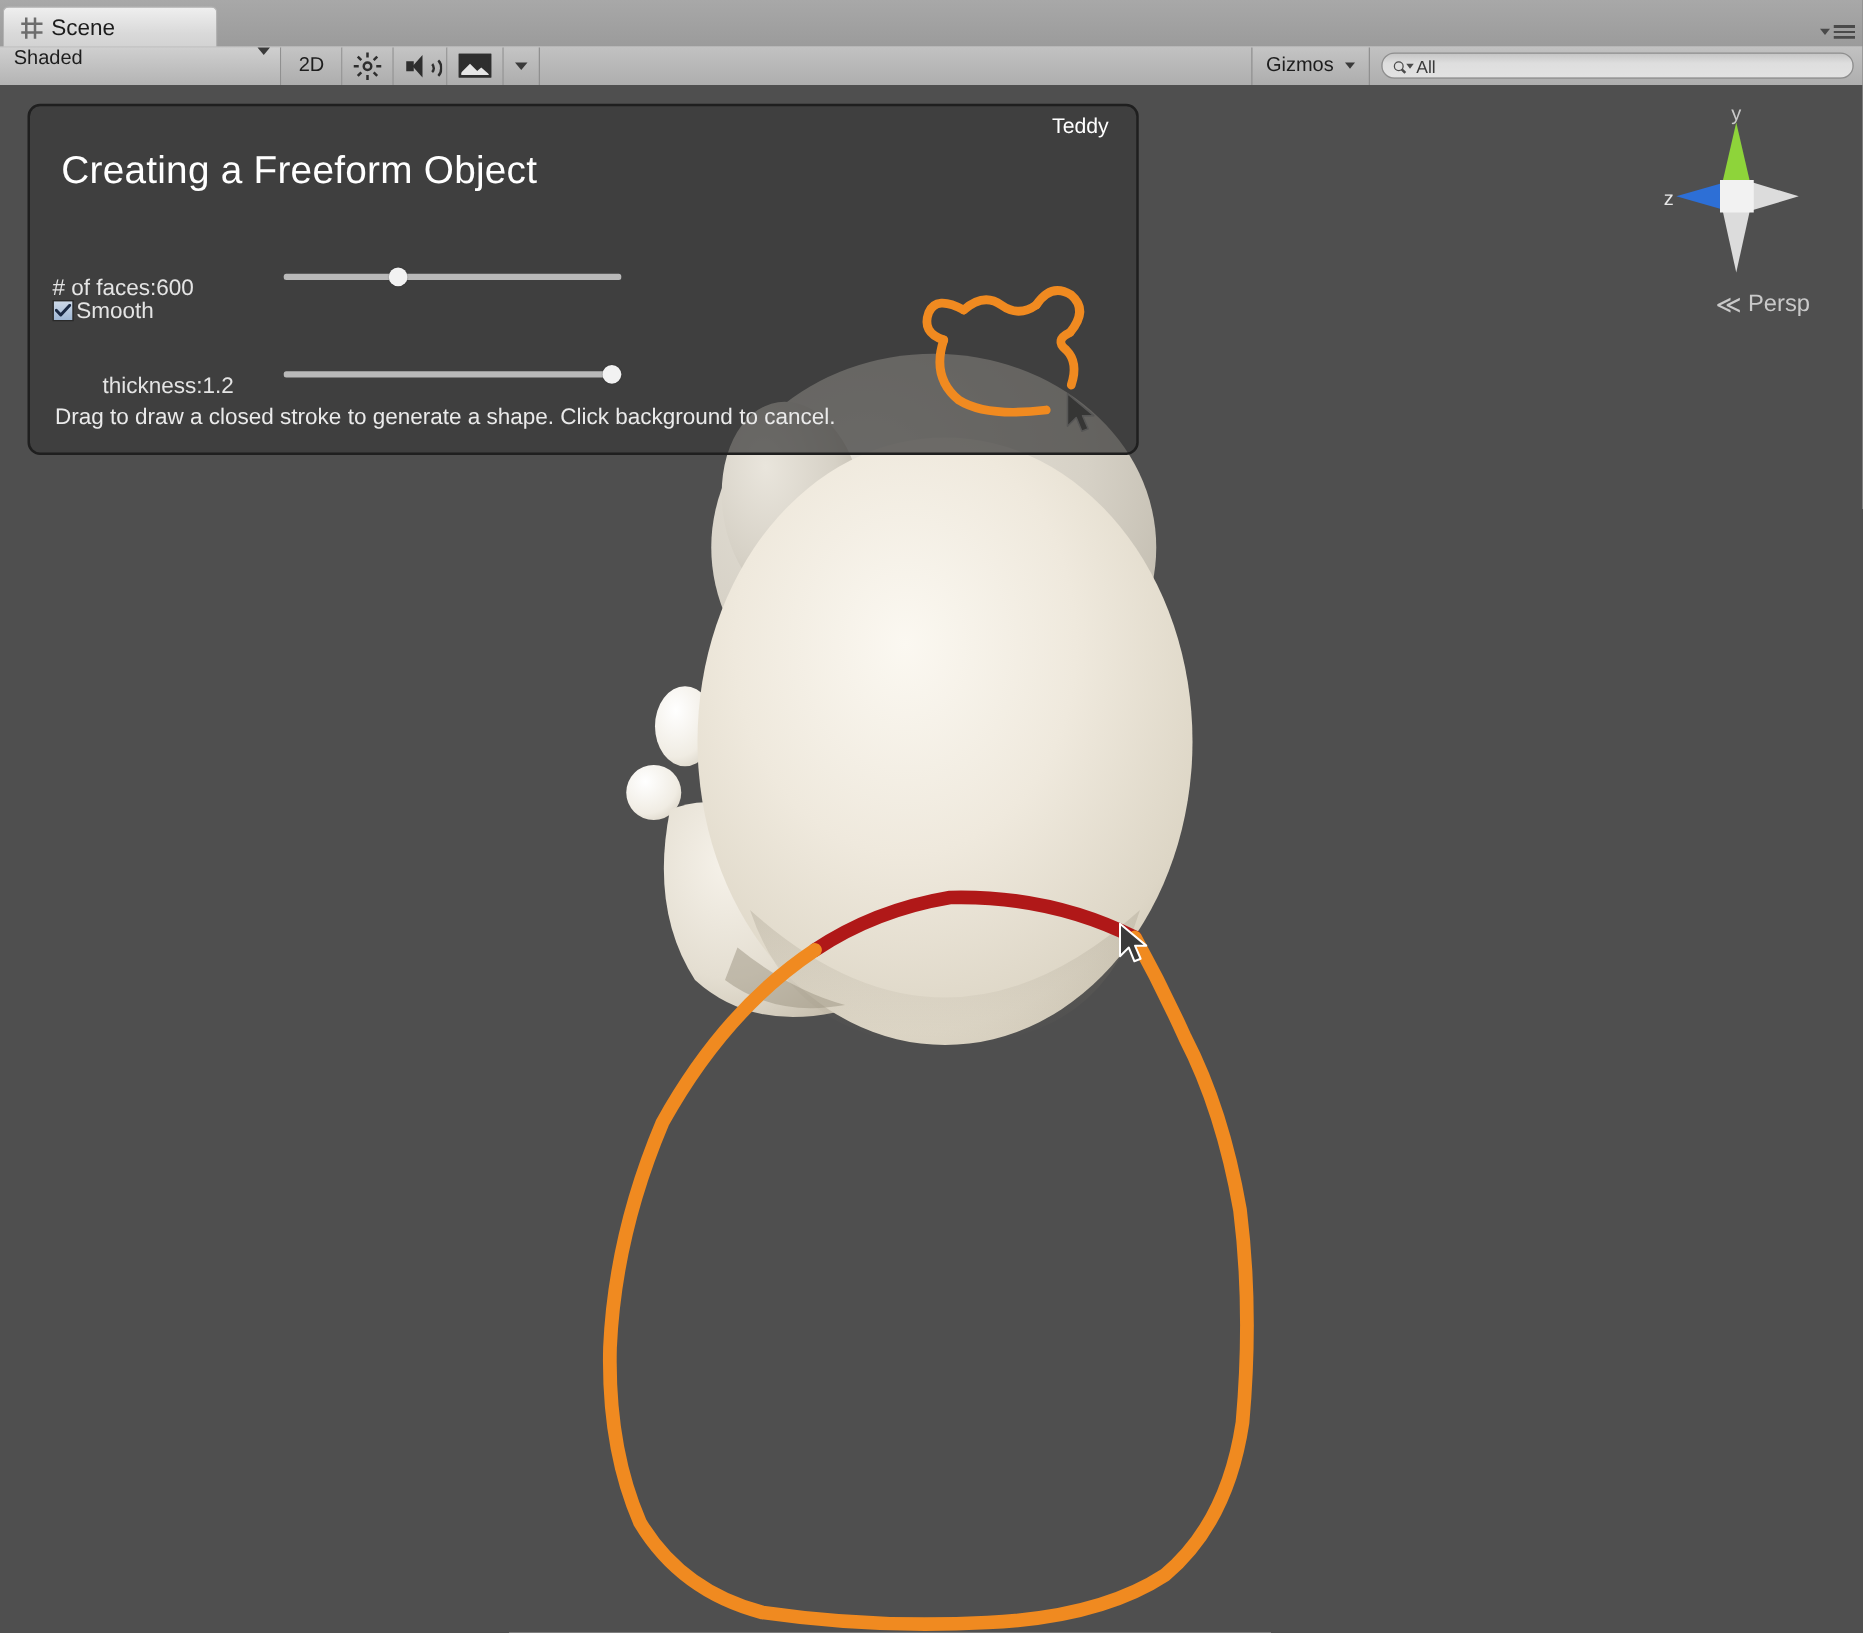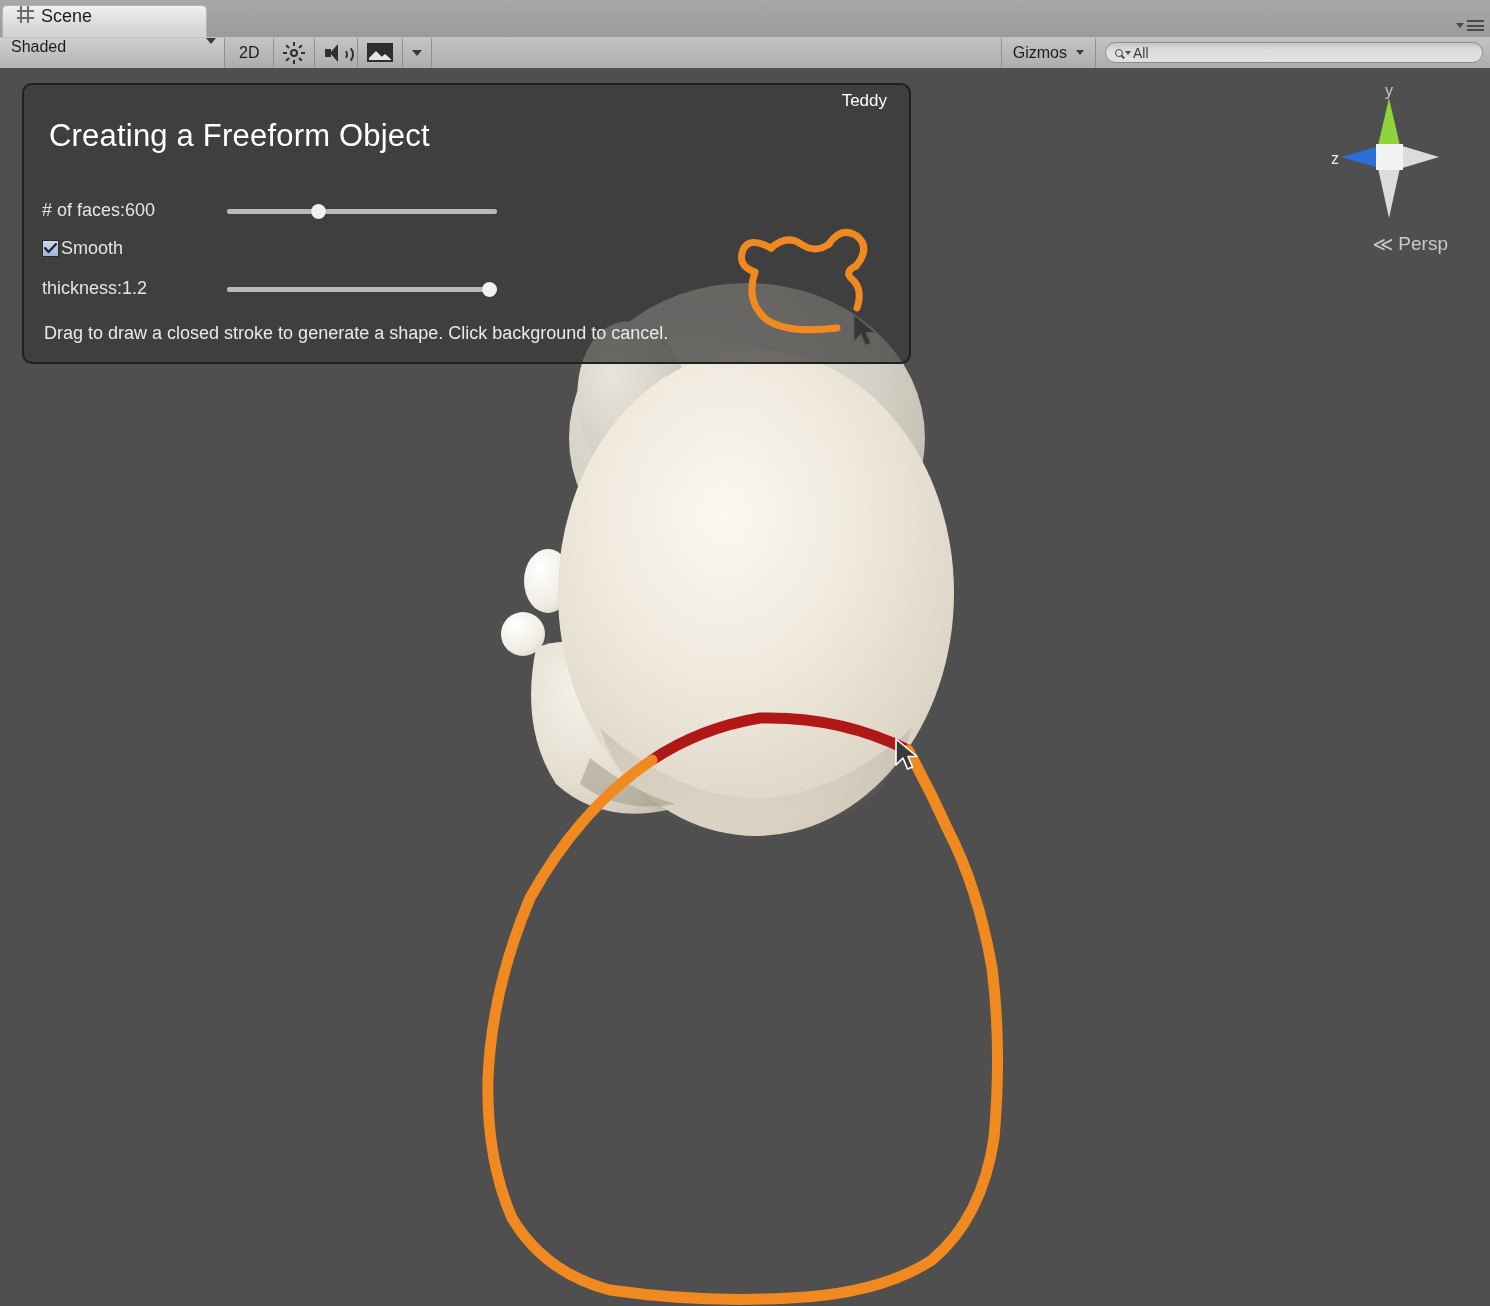--- a/index.html
+++ b/index.html
@@ -19,27 +19,27 @@
     background: #a3a3a3;
   }
 
   
   #tab-bar {
     position: absolute; left: 0; top: 0; width: 1490px; height: 37px;
     background: linear-gradient(#a8a8a8, #9b9b9b);
     border-bottom: 1px solid #8f8f8f;
   }
   #scene-tab {
-    position: absolute; left: 2px; top: 5px; width: 205px; height: 33px;
+    position: absolute; left: 2px; top: 5px; width: 172px; height: 33px;
     background: linear-gradient(#efefef, #d9d9d9 65%, #d2d2d2);
     border: 1px solid #b4b4b4;
     border-bottom: none;
     border-radius: 5px 5px 0 0;
     box-sizing: border-box;
-    display: flex; align-items: flex-start;
+    display: flex; align-items: center;
     padding-left: 14px;
   }
   #scene-tab .tab-icon {
     width: 17px; height: 17px; margin-right: 7px;
     position: relative;
   }
   #scene-tab .tab-icon::before,
   #scene-tab .tab-icon::after {
     content: ""; position: absolute; background: #6d6d6d;
   }
@@ -228,23 +228,23 @@
     position: absolute; left: 25px; top: 33px;
     font-size: 31px; color: #ffffff;
     letter-spacing: 0.2px;
   }
   .teddy-row {
     position: absolute; left: 18px;
     display: flex; align-items: center;
   }
   #row-faces { top: 115px; }
   #row-smooth { top: 153px; }
-  #row-thickness { top: 193px; }
+  #row-thickness { top: 193px; text-align: center; }
   .teddy-label {
-    width: 185px; font-size: 18px; color: #e4e4e4;
+    width: 185px; font-size: 18px; color: #e4e4e4; margin-top: 20px;
   }
   .slider {
     position: relative; width: 270px; height: 18px;
   }
   .slider .track {
     position: absolute; left: 0; top: 7px; width: 270px; height: 5px;
     background: #b9b9b9; border-radius: 2px;
   }
   .slider .knob {
     position: absolute; top: 2px;

